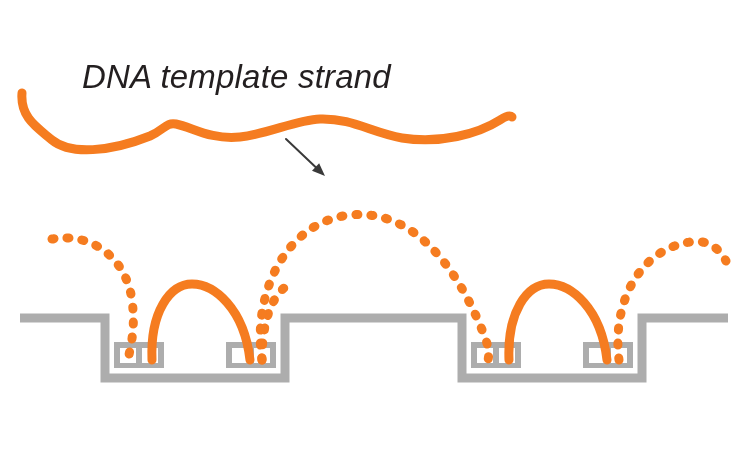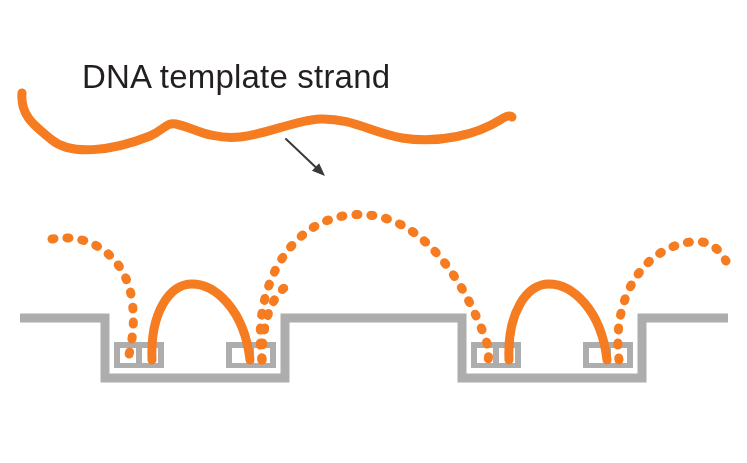--- a/index.html
+++ b/index.html
@@ -29,21 +29,21 @@
     font-family: "Liberation Sans", sans-serif;
     font-size: 33px;
     font-weight: 400;
     fill: #231f20;
     letter-spacing: 0.2px;
   }
 </style>
 </head>
 <body>
 
-<div id="stage" style="background: rgb(255, 255, 255);">
+<div id="stage" style="background: rgb(255, 255, 255); font-style: italic;">
 
   <svg id="diagram-svg" viewBox="0 0 747 463" xmlns="http://www.w3.org/2000/svg">
 
     <g>
       <path id="substrate-outline" fill="none" stroke-linecap="butt" stroke-linejoin="miter" d="M20,318 L105,318 L105,378 L285,378 L285,318 L462,318 L462,378 L642,378 L642,318 L728,318" stroke="#ADADAD" stroke-width="9"></path>
     </g>
 
     <g id="nanopore-blocks">
         <rect x="114" y="342" width="50" height="26" fill="#ADADAD"></rect>
         <rect x="226" y="342" width="50" height="26" fill="#ADADAD"></rect>

